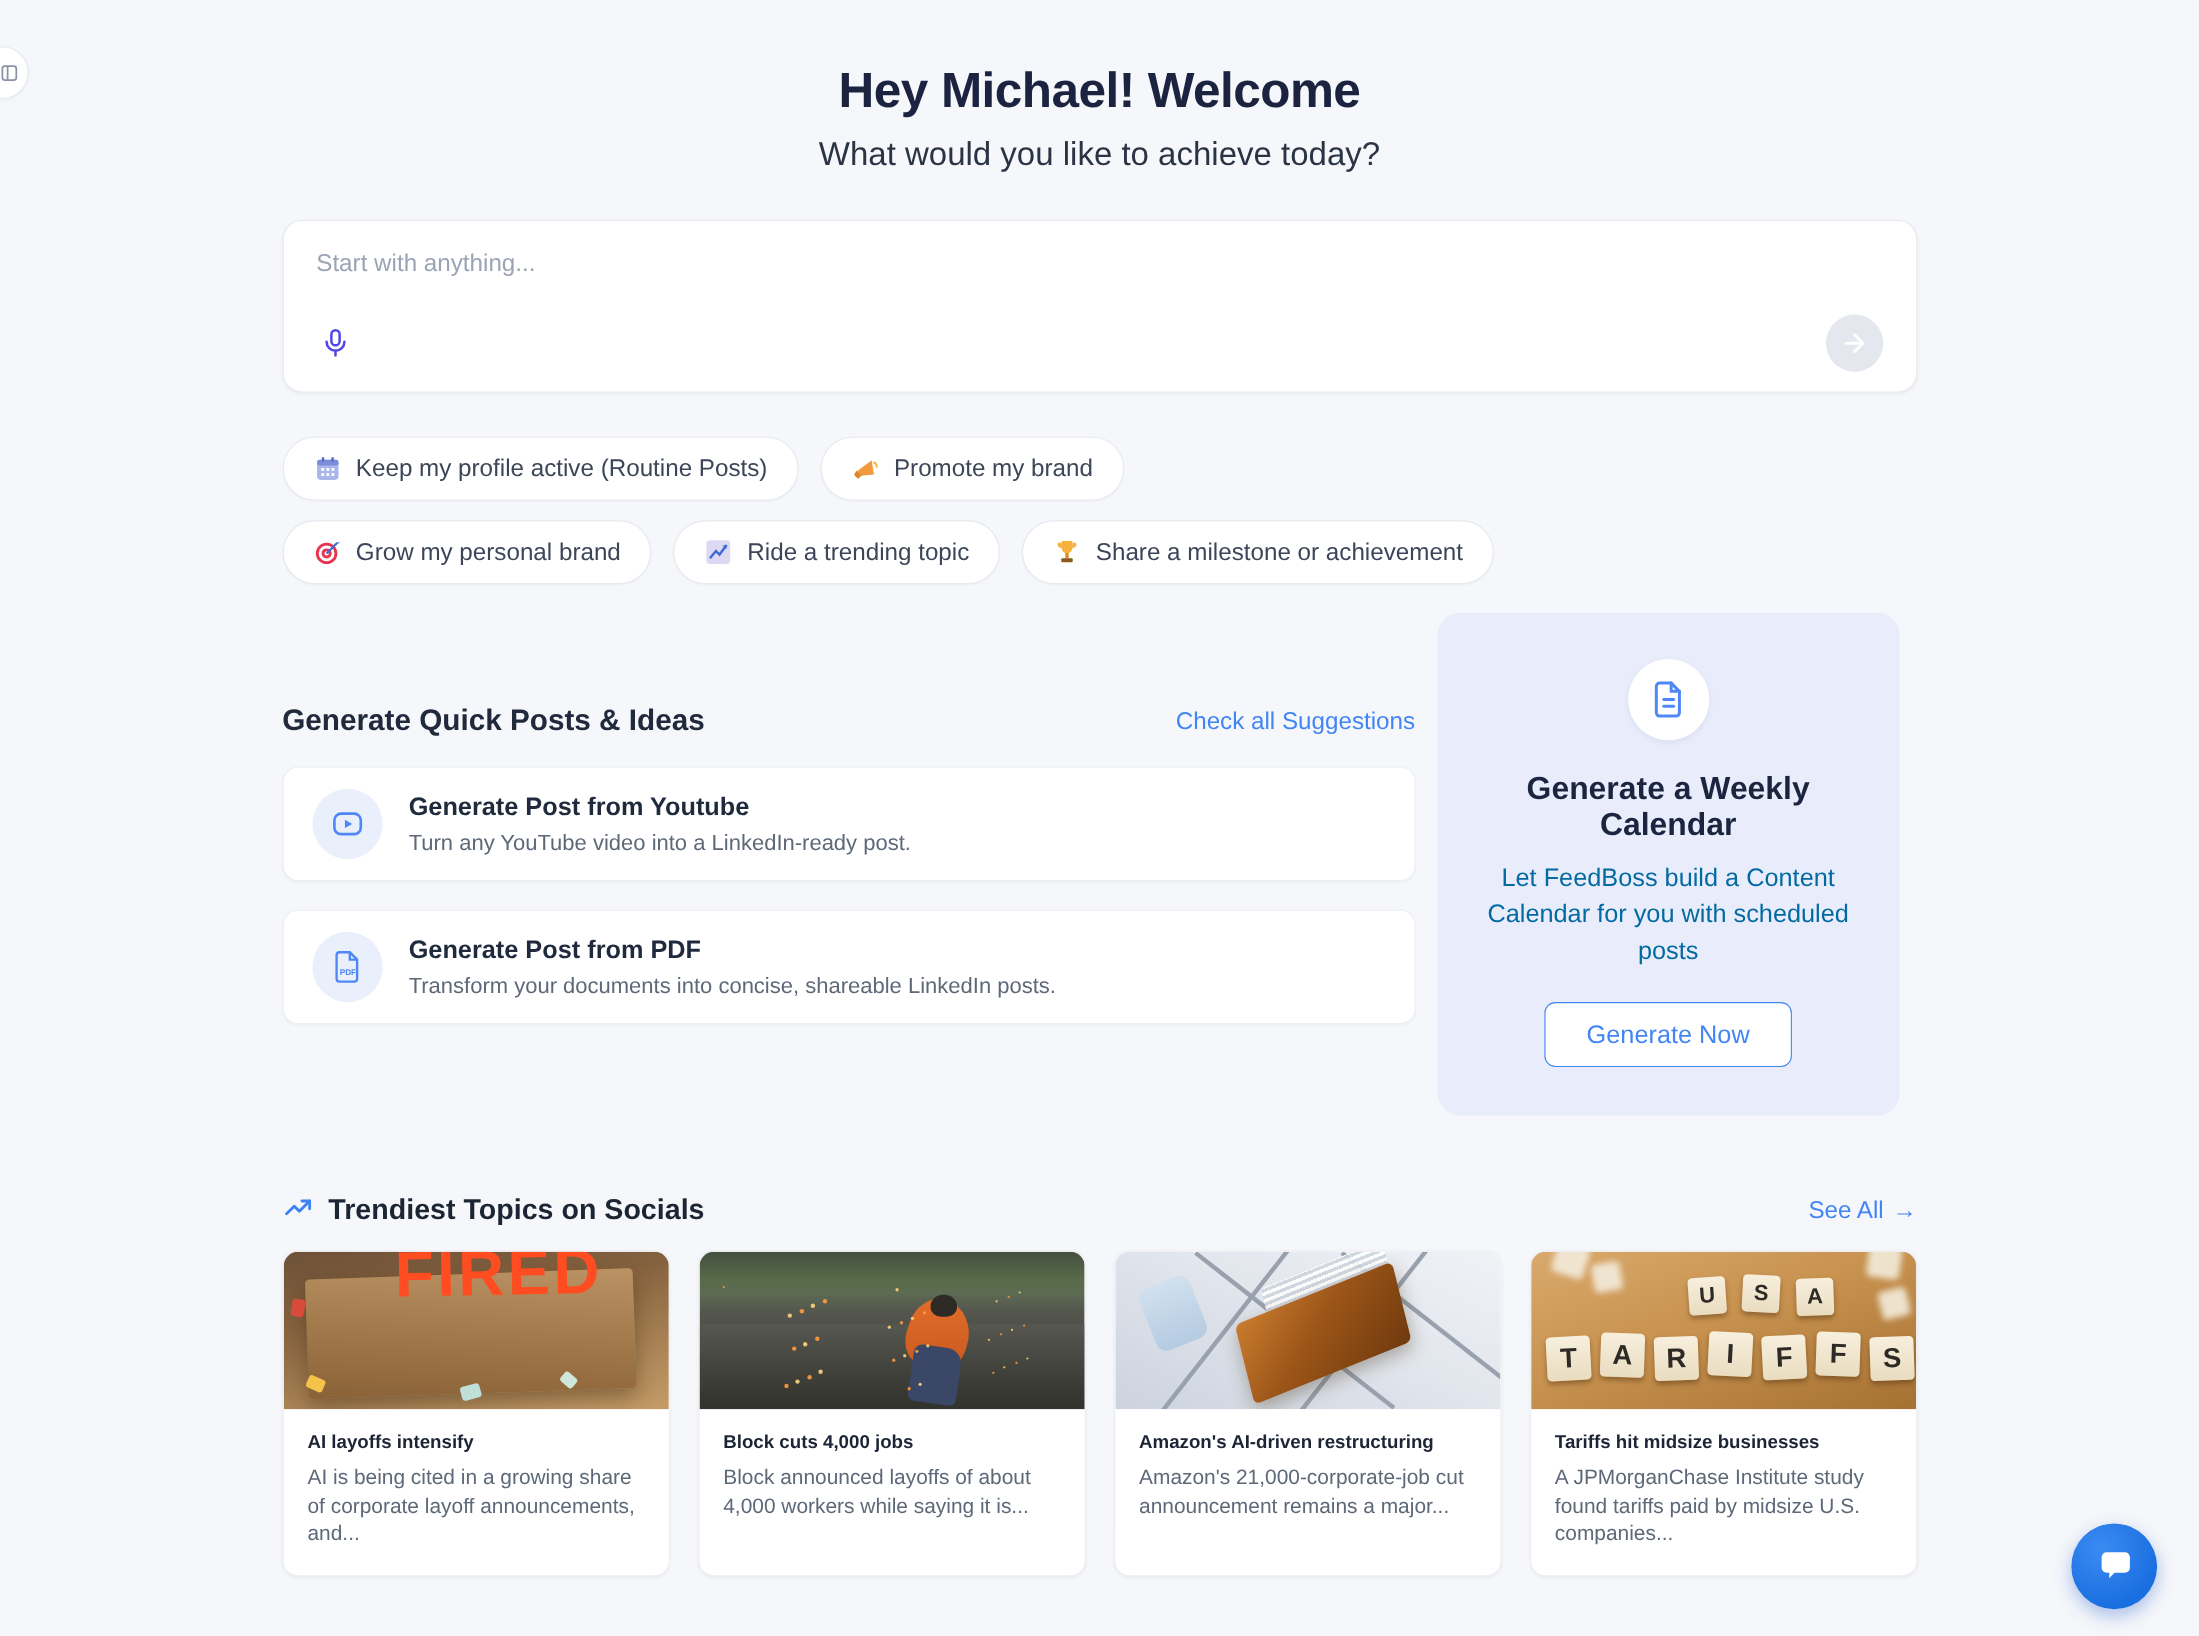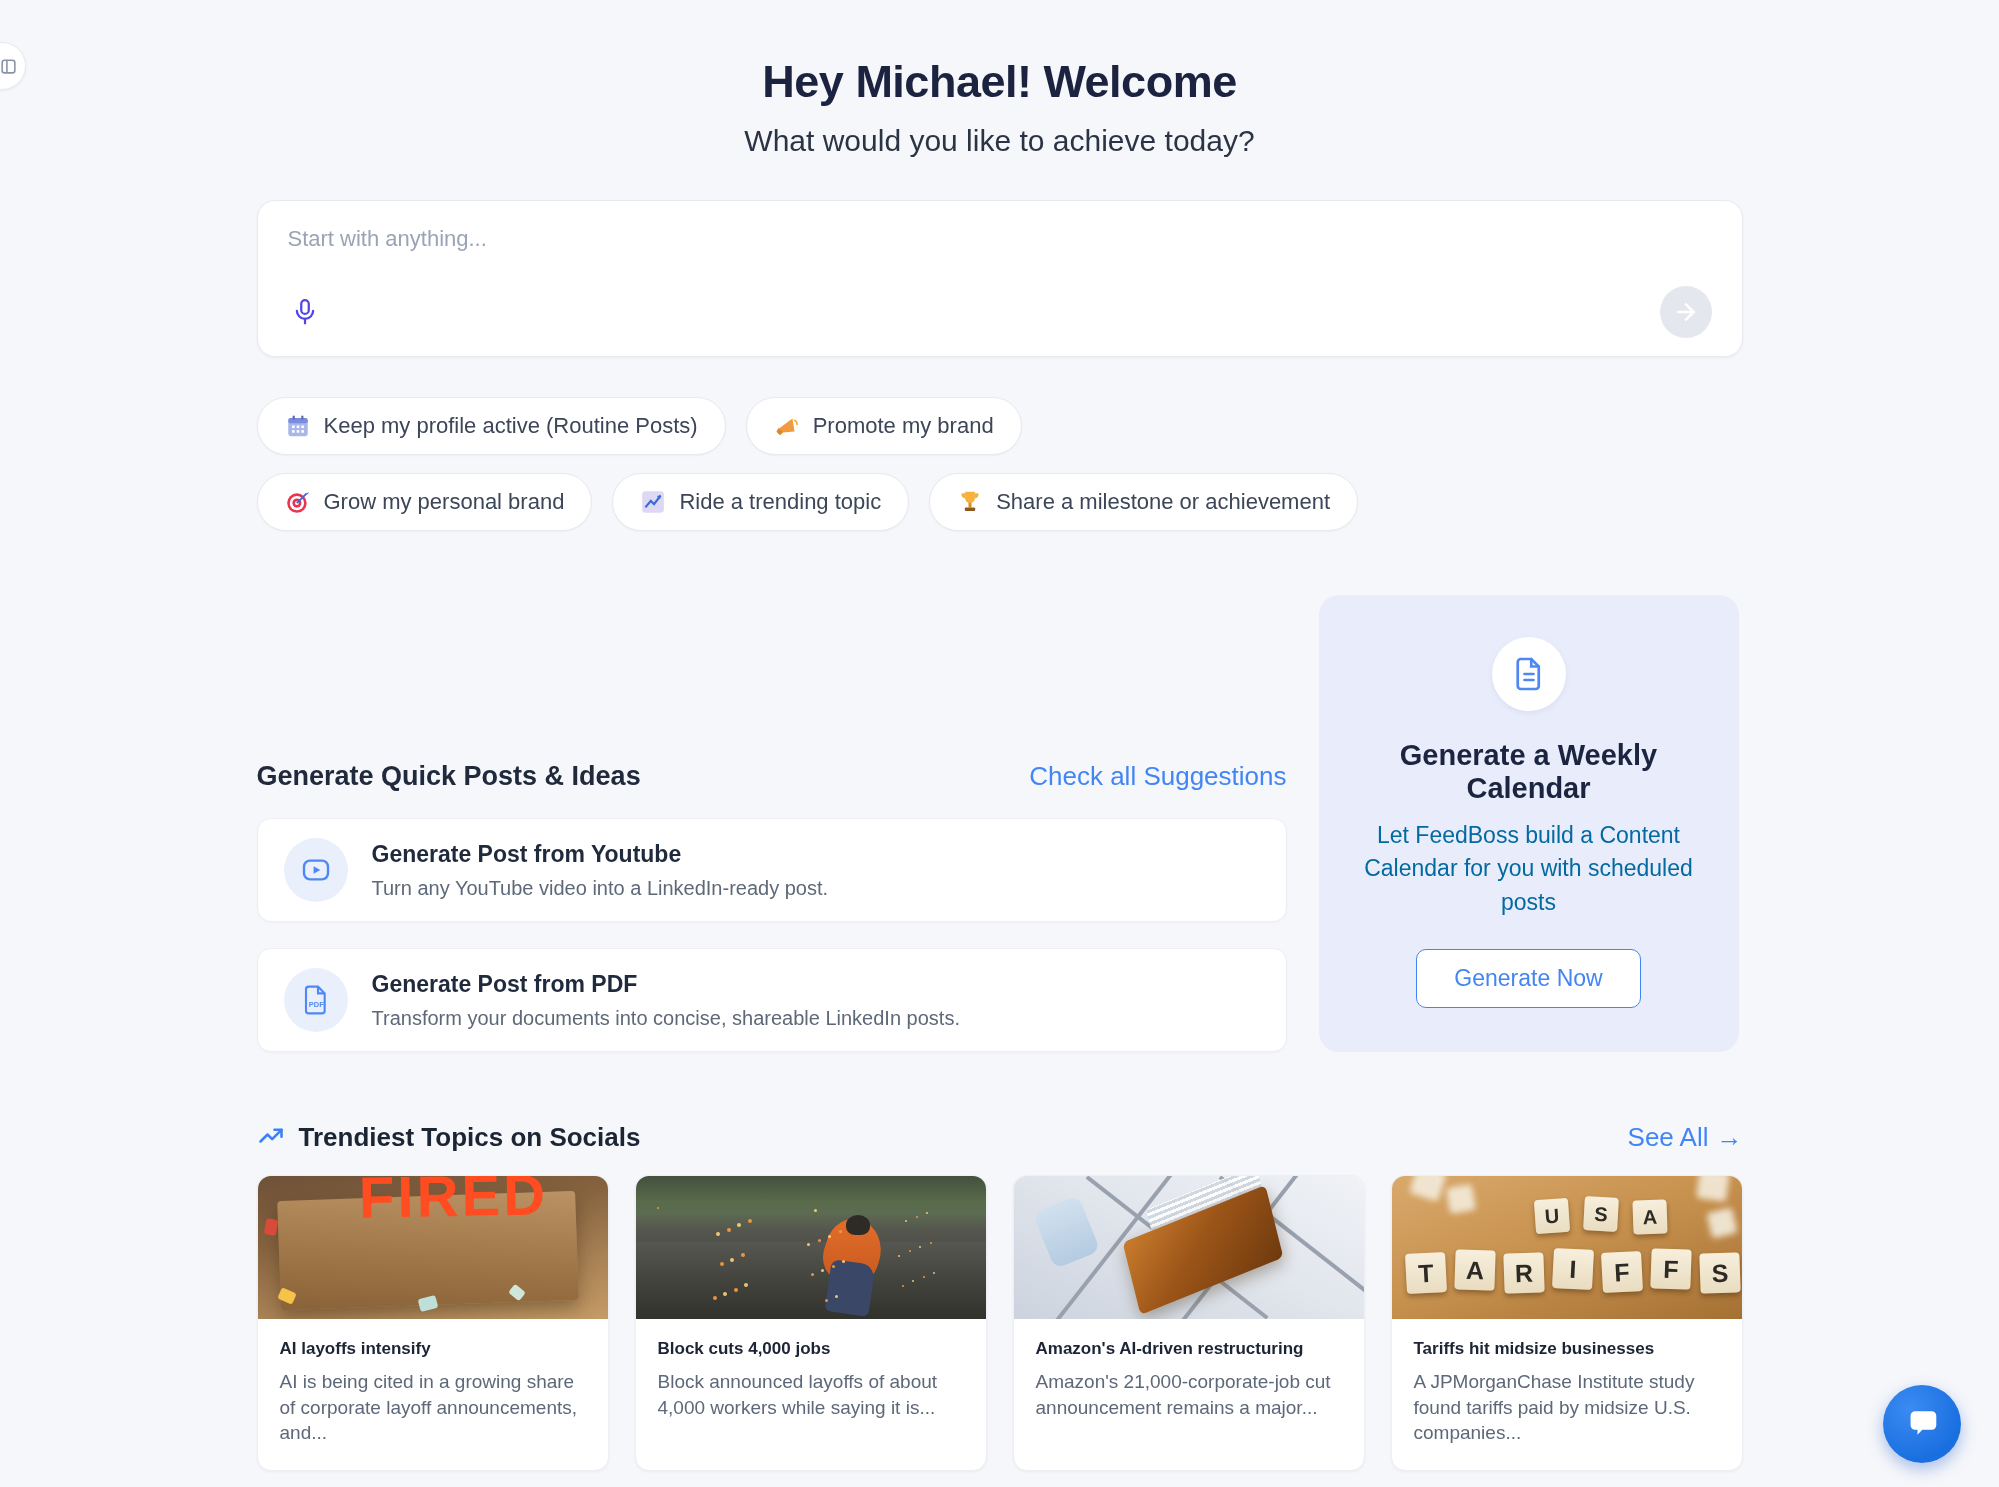--- a/index.html
+++ b/index.html
@@ -48,25 +48,25 @@
   .chips-row + .chips-row { margin-top:18px; }
   .chip {
     display:inline-flex; align-items:center; gap:13px; height:58px; padding:0 27px;
     background:#fff; border:1px solid #e6e9ef; border-radius:29px;
     box-shadow:0 1px 2px rgba(16,24,40,.04);
     font-family:inherit; font-size:22px; color:#3c4658; cursor:pointer; white-space:nowrap;
   }
   .chip svg { flex:0 0 auto; }
 
   
-  .main-row { display:flex; gap:32px; margin-top:64px; align-items:flex-end; }
+  .main-row { display:flex; gap:20px; margin-top:26px; align-items:center; }
   .left-col { width:1030px; }
   .sec-head { display:flex; align-items:center; justify-content:space-between; }
   .sec-head h2 { font-size:27px; font-weight:700; color:#202a3c; }
-  .link { font-size:26px; font-weight:500; color:#4285f4; text-decoration:none; cursor:pointer; }
+  .link { font-size:22px; font-weight:500; color:#4285f4; text-decoration:none; cursor:pointer; }
 
   .qcard {
     margin-top:26px; background:#fff; border:1px solid #edeff4; border-radius:14px;
     box-shadow:0 1px 2px rgba(16,24,40,.03); padding:19px 26px;
     display:flex; align-items:center; gap:24px; cursor:pointer;
   }
   .qcard-icon {
     width:64px; height:64px; border-radius:50%; background:#e9f0fc; flex:0 0 auto;
     display:flex; align-items:center; justify-content:center;
   }

